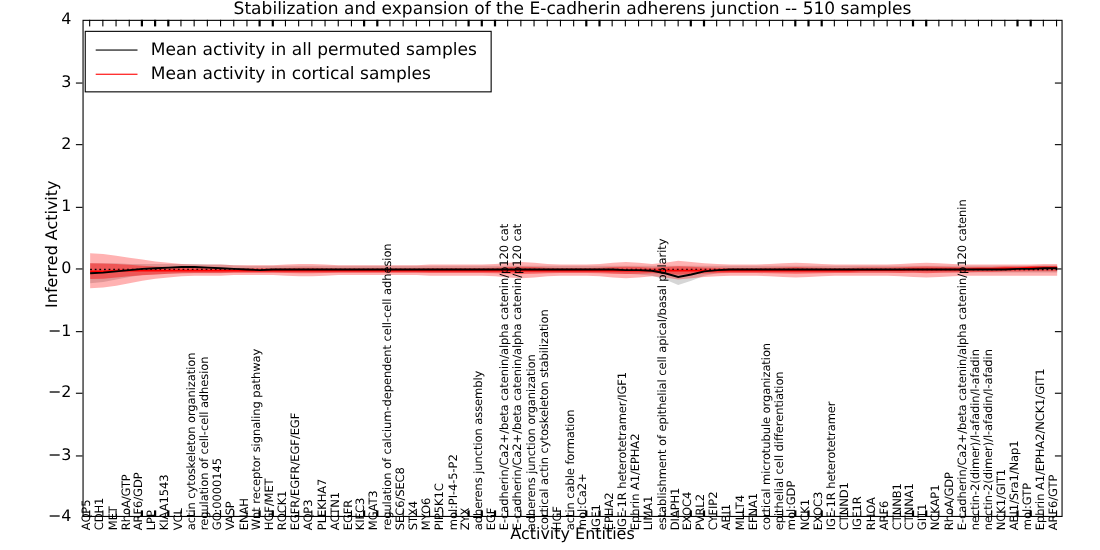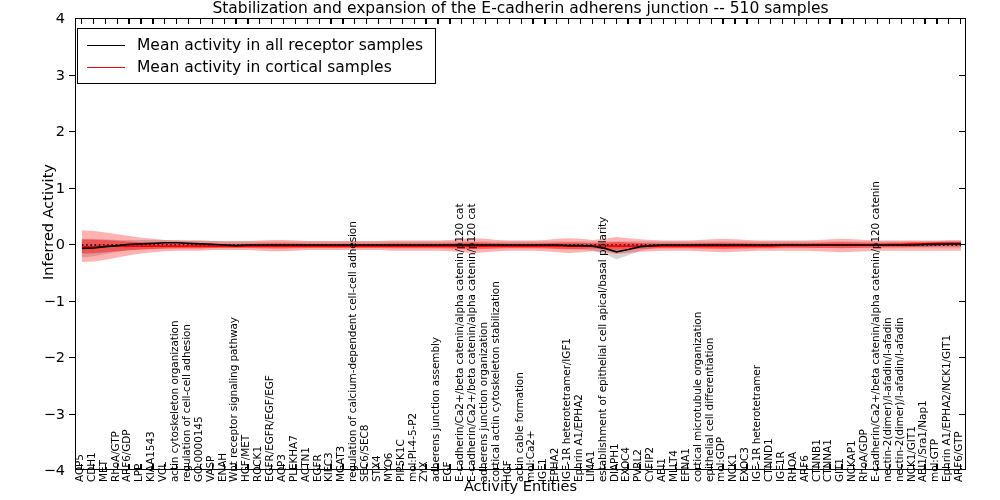--- a/index.html
+++ b/index.html
@@ -336,21 +336,21 @@
       <div class="xcat" style="left: 908.42px; top: 470px; height: auto; line-height: normal; transform-origin: left bottom;">ABI1/Sra1/Nap1</div>
       <div class="xcat" style="left: 920.3px; top: 470px; height: auto; line-height: normal; transform-origin: left bottom;">mol:GTP</div>
       <div class="xcat" style="left: 932.18px; top: 470px; height: auto; line-height: normal; transform-origin: left bottom;">Ephrin A1/EPHA2/NCK1/GIT1</div>
       <div class="xcat" style="left: 944.06px; top: 470px; height: auto; line-height: normal; transform-origin: left bottom;">ARF6/GTP</div>
     </div>
   <div class="xlabel">Activity Entities</div>
 
   <div class="legend-box">
     <div class="legend-row">
       <span class="legend-swatch" id="sw0" style="border-top-color: rgb(0, 0, 0);"></span>
-      <span class="legend-text">Mean activity in all receptor samples</span>
+      <span class="legend-text">Mean activity in all permuted samples</span>
     </div>
     <div class="legend-row">
       <span class="legend-swatch" id="sw1" style="border-top-color: rgb(255, 0, 0);"></span>
       <span class="legend-text">Mean activity in cortical samples</span>
     </div>
   </div>
 
 </div>
 
 </body></html>

